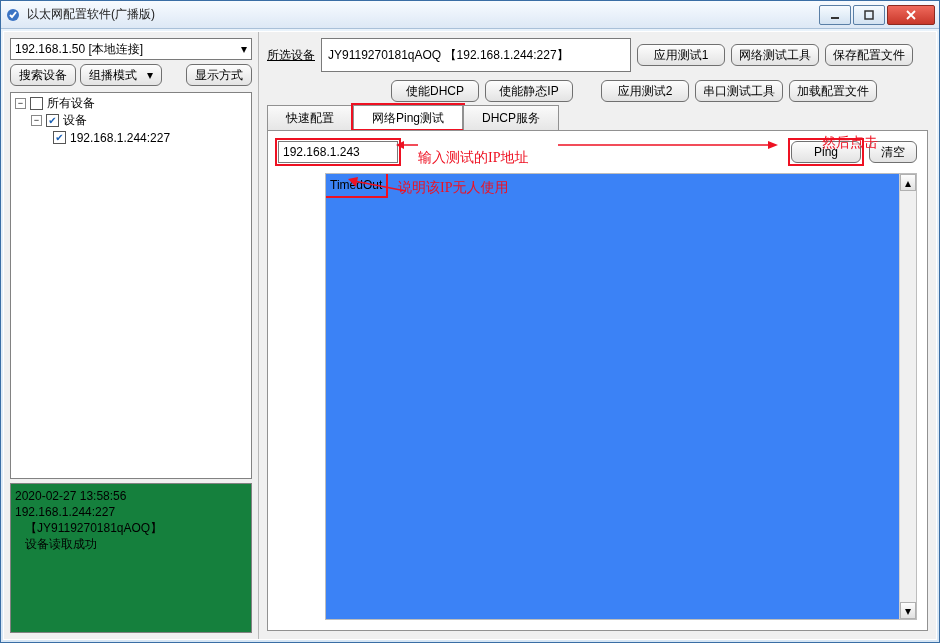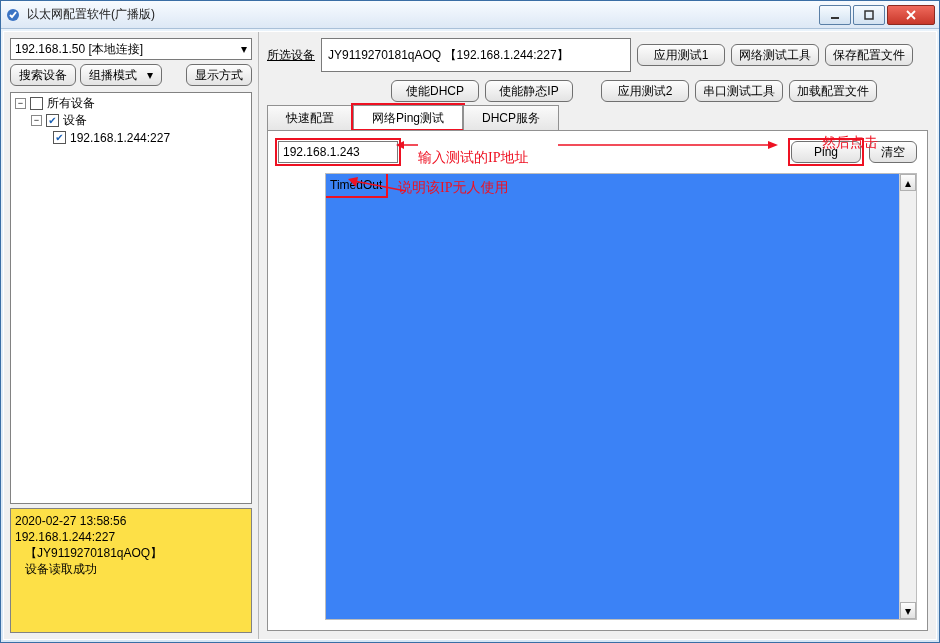--- a/index.html
+++ b/index.html
@@ -25,21 +25,21 @@
 .combo .arrow { margin-left:auto; }
 .btnrow { display:flex; gap:4px; }
 .btn { height:22px; border:1px solid #707070; background:linear-gradient(#fdfdfd,#e3e3e3); display:inline-flex; align-items:center; justify-content:center; padding:0 8px; cursor:default; border-radius:6px; white-space:nowrap;}
 .tree { flex:1; background:#fff; border:1px solid #828282; margin:0 6px; overflow:auto; padding:2px 0;}
 .tree-row { display:flex; align-items:center; height:17px; padding-left:4px; font-family:"SimSun",monospace; font-size:12px;}
 .tree-row .tgl{ width:11px; height:11px; border:1px solid #888; display:inline-flex; align-items:center; justify-content:center; font-size:9px; line-height:9px; margin-right:4px;}
 .tree-row .chk{ width:13px; height:13px; border:1px solid #555; background:#fff; display:inline-flex; align-items:center; justify-content:center; margin-right:4px; font-size:10px; color:#1a5fb4;}
 .tree-row.ind1{ padding-left:4px;}
 .tree-row.ind2{ padding-left:20px;}
 .tree-row.ind3{ padding-left:42px;}
-.log { height:125px; background:#fde047; border:1px solid #828282; margin:4px 6px 6px 6px; padding:4px; font-family:"SimSun",monospace; font-size:12px; line-height:16px; white-space:pre; overflow:auto;}
+.log { height:150px; background:#15803d; border:1px solid #828282; margin:4px 6px 6px 6px; padding:4px; font-family:"SimSun",monospace; font-size:12px; line-height:16px; white-space:pre; overflow:auto;}
 
 
 .right { flex:1; display:flex; flex-direction:column; background:#f0f0f0;}
 .toprow { padding:6px 8px 2px 8px; display:flex; align-items:center; gap:6px;}
 .toprow .lbl{ white-space:nowrap;text-decoration:underline;}
 .devbox{ height:28px; border:1px solid #7a7a7a; background:#fff; display:flex; align-items:center; padding:16px 6px; font-family:"SimSun",monospace; font-size:12px; width:310px;}
 .btn.wide{ width:88px;}
 
 
 .tabs { display:flex; margin:0 8px; }

